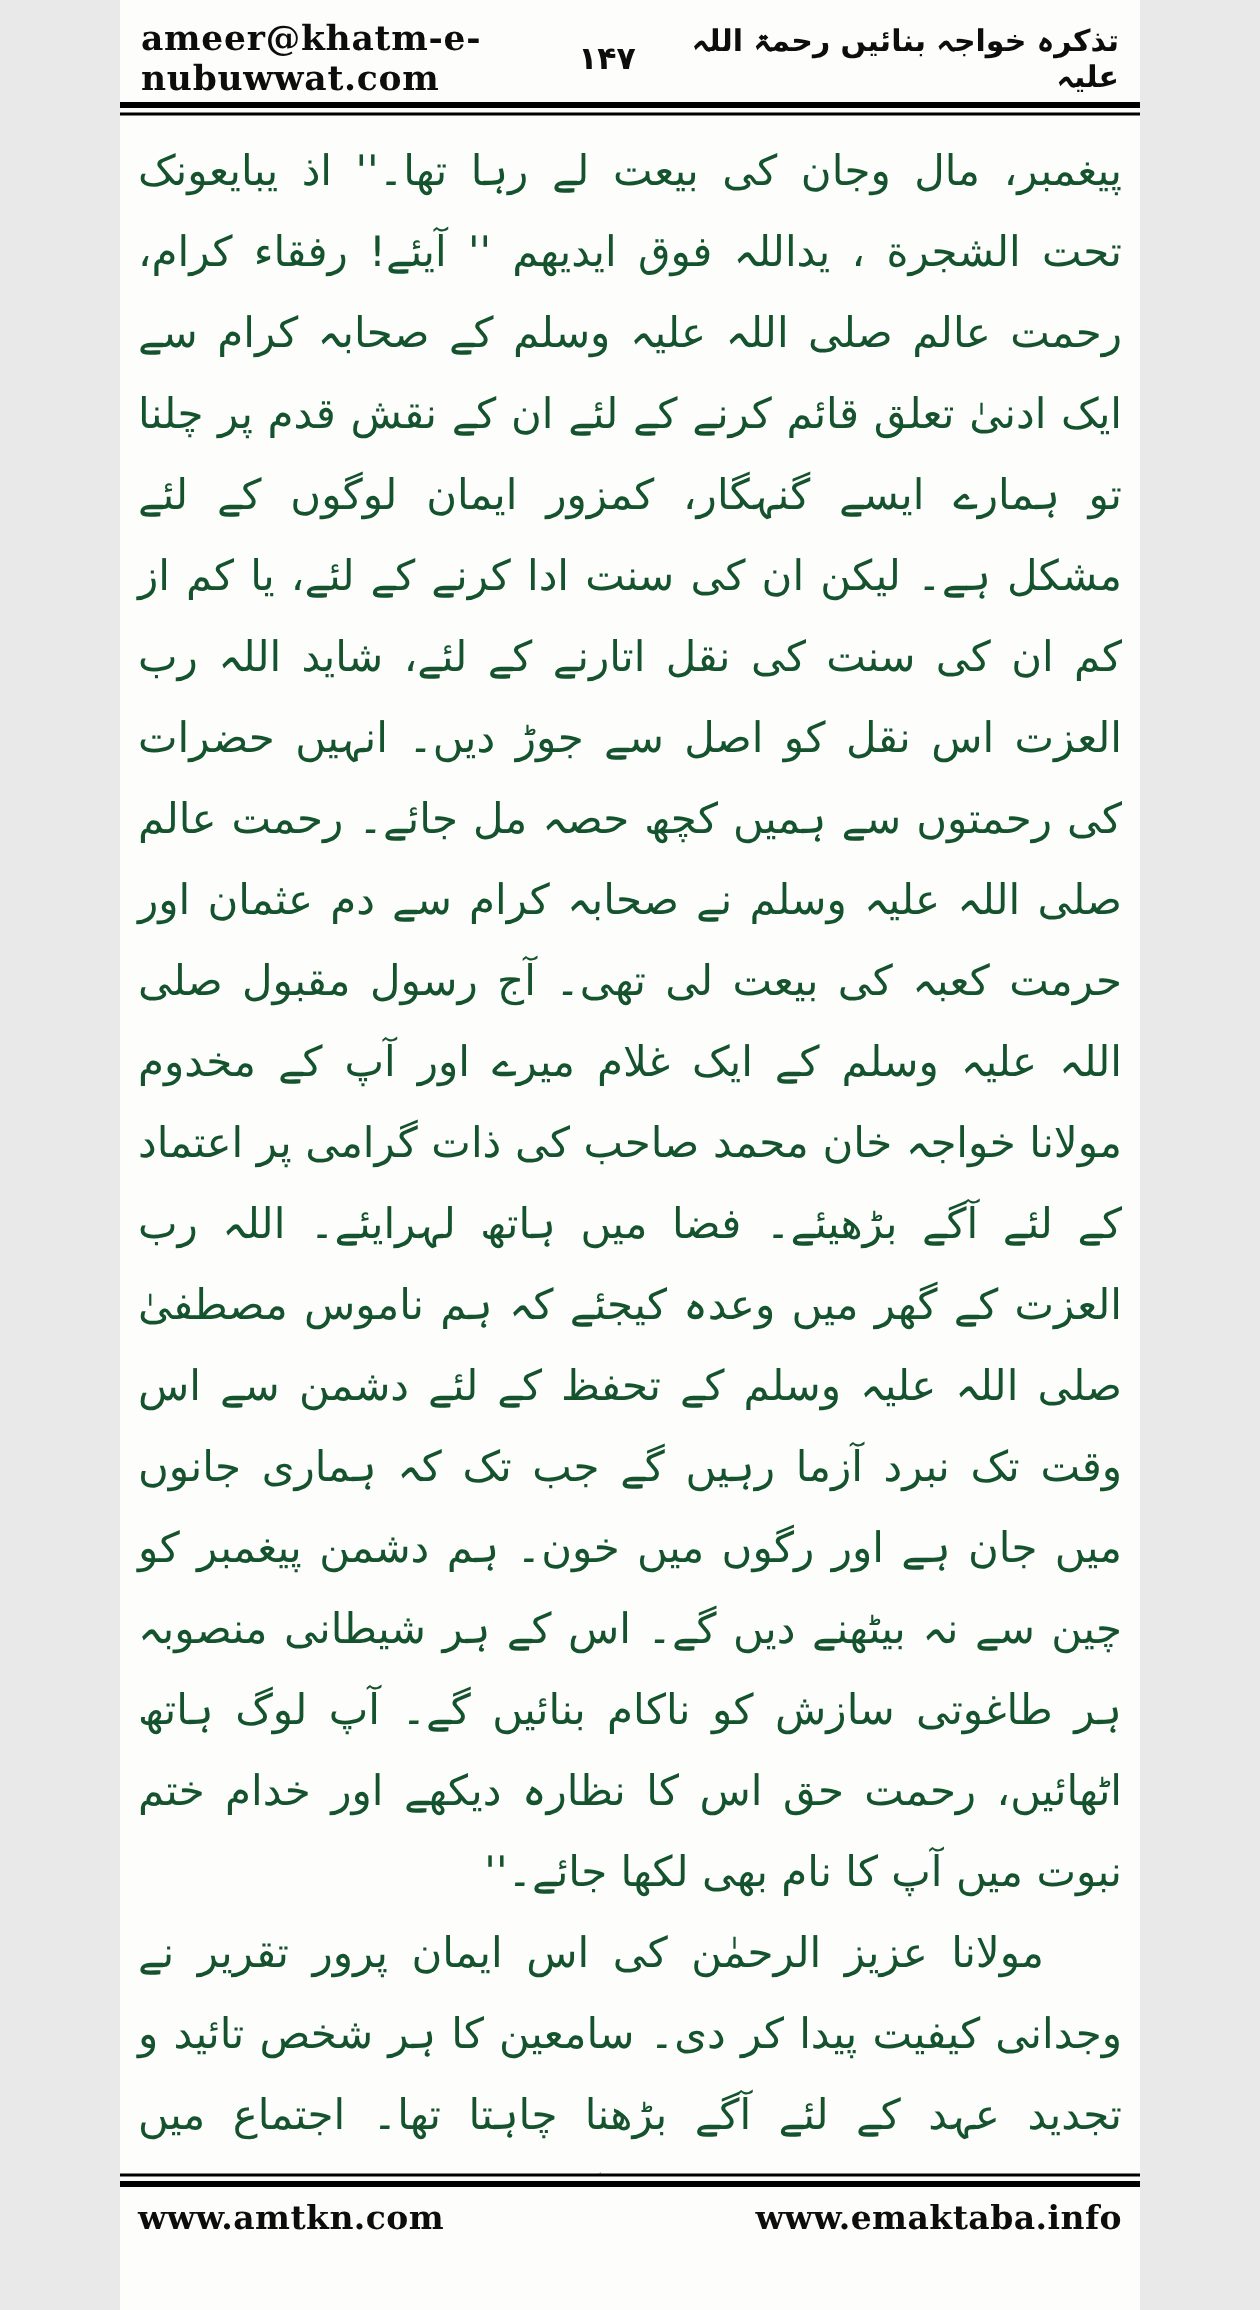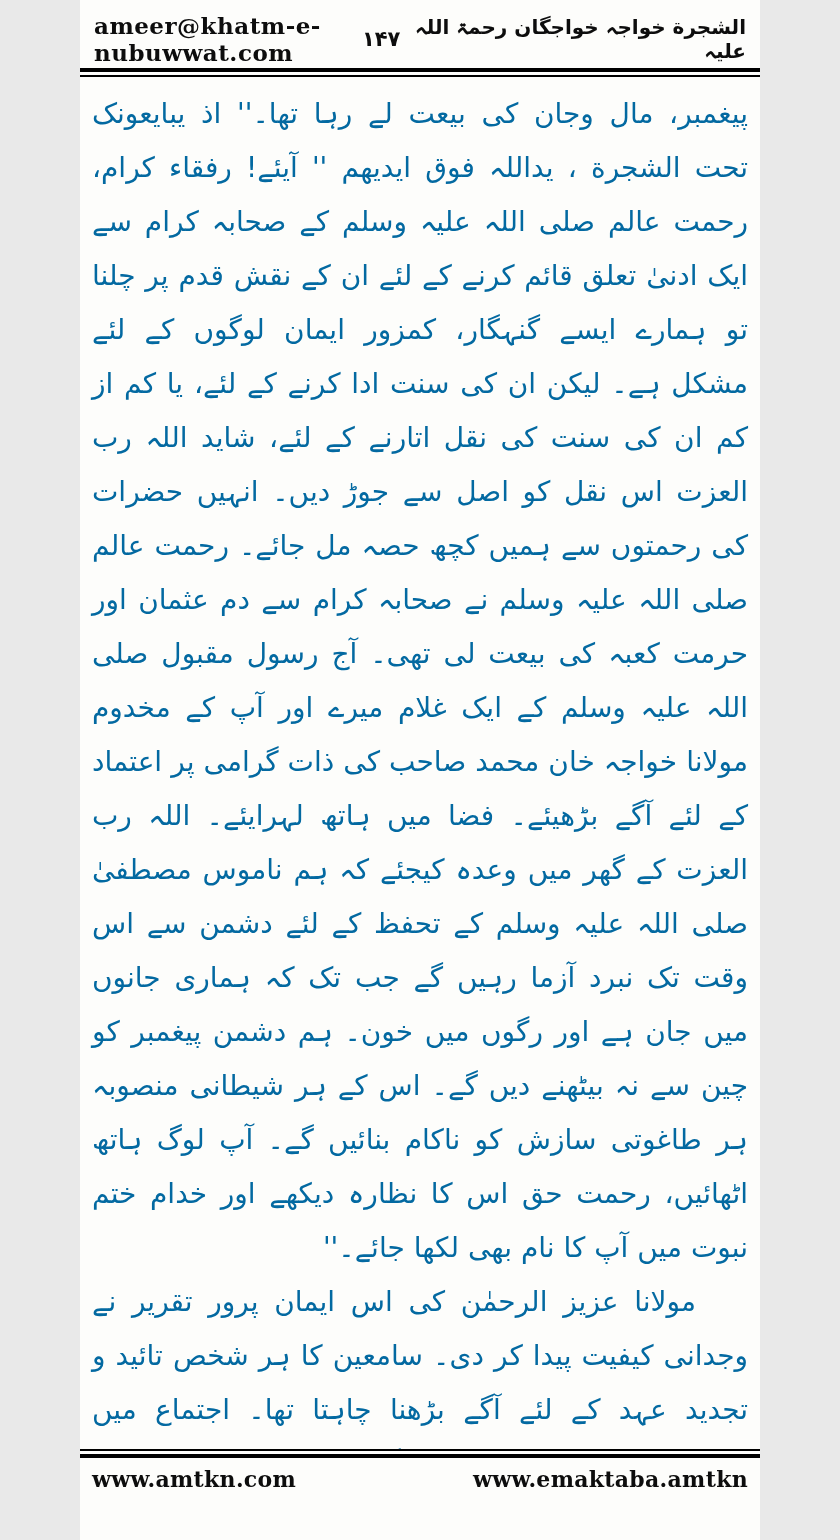--- a/index.html
+++ b/index.html
@@ -48,21 +48,21 @@
   .rule-group.bottom .rule.thick { margin-top: 3px; }
   
   .body-text {
     direction: rtl;
     text-align: justify;
     padding: 10px 12px 0 12px;
     height: 1372px;
     overflow: hidden;
     font-size: 28px;
     line-height: 54px;
-    color: #0369a1;
+    color: #14532d;
   }
   .para {
     margin: 0;
     text-indent: 52px;
   }
   .para.no-indent { text-indent: 0; }
   
   .page-footer {
     display: flex;
     align-items: center;
@@ -78,37 +78,37 @@
   }
 </style>
 </head>
 <body>
 
 <div class="page">
 
   <header class="page-header">
     <span class="email">ameer@khatm-e-nubuwwat.com</span>
     <span class="page-number">۱۴۷</span>
-    <span class="book-title">الشجرة خواجہ خواجگان رحمۃ اللہ علیہ</span>
+    <span class="book-title">تذکرہ خواجہ بنائیں رحمۃ اللہ علیہ</span>
   </header>
 
   <div class="rule-group top">
     <div class="rule thick"></div>
     <div class="rule thin"></div>
   </div>
 
   <main class="body-text">
     <p class="para no-indent">پیغمبر، مال وجان کی بیعت لے رہا تھا۔'' اذ یبایعونک تحت الشجرة ، یداللہ فوق ایدیھم '' آیئے! رفقاء کرام، رحمت عالم صلی اللہ علیہ وسلم کے صحابہ کرام سے ایک ادنیٰ تعلق قائم کرنے کے لئے ان کے نقش قدم پر چلنا تو ہمارے ایسے گنہگار، کمزور ایمان لوگوں کے لئے مشکل ہے۔ لیکن ان کی سنت ادا کرنے کے لئے، یا کم از کم ان کی سنت کی نقل اتارنے کے لئے، شاید اللہ رب العزت اس نقل کو اصل سے جوڑ دیں۔ انہیں حضرات کی رحمتوں سے ہمیں کچھ حصہ مل جائے۔ رحمت عالم صلی اللہ علیہ وسلم نے صحابہ کرام سے دم عثمان اور حرمت کعبہ کی بیعت لی تھی۔ آج رسول مقبول صلی اللہ علیہ وسلم کے ایک غلام میرے اور آپ کے مخدوم مولانا خواجہ خان محمد صاحب کی ذات گرامی پر اعتماد کے لئے آگے بڑھیئے۔ فضا میں ہاتھ لہرایئے۔ اللہ رب العزت کے گھر میں وعدہ کیجئے کہ ہم ناموس مصطفیٰ صلی اللہ علیہ وسلم کے تحفظ کے لئے دشمن سے اس وقت تک نبرد آزما رہیں گے جب تک کہ ہماری جانوں میں جان ہے اور رگوں میں خون۔ ہم دشمن پیغمبر کو چین سے نہ بیٹھنے دیں گے۔ اس کے ہر شیطانی منصوبہ ہر طاغوتی سازش کو ناکام بنائیں گے۔ آپ لوگ ہاتھ اٹھائیں، رحمت حق اس کا نظارہ دیکھے اور خدام ختم نبوت میں آپ کا نام بھی لکھا جائے۔''</p>
     <p class="para">مولانا عزیز الرحمٰن کی اس ایمان پرور تقریر نے وجدانی کیفیت پیدا کر دی۔ سامعین کا ہر شخص تائید و تجدید عہد کے لئے آگے بڑھنا چاہتا تھا۔ اجتماع میں سمندر کا مد و جزر پیدا ہو گیا۔ جذبات کے سمندر کے اس ارتعاش میں آپ نے ضابطہ کے مطابق عالمی مجلس تحفظ ختم نبوت کے دستور کی دفعہ نمبر۵، شق نمبر۱ کو پڑھا اور پھر اس کی روشنی میں آئندہ تین سال کے لئے عالمی مجلس تحفظ ختم نبوت کے امیر مرکزیہ کے انتخاب کے لئے حضرت مولانا خواجہ خان محمد صاحب کا نام گرامی اور دستور کی دفعہ نمبر۵، شق نمبر۱ کے تحت نائب امیر کے لئے حضرت مولانا محمد یوسف لدھیانوی کا اسم گرامی تجویز کیا۔ پورے ہاؤس نے بالاتفاق تائید کے لئے ہاتھ بلند کئے۔ ایک بھی شخص نے اس کے خلاف ایک لفظ تک نہ کہا۔ اس بھرپور تائید اور توثیق تجدید عہد نے ایک بار پھر عالمی مجلس تحفظ ختم نبوت کی ''بالاتفاق'' کی سابقہ روایت کو زندہ کر دیا گیا۔ فالحمدللہ علیٰ ذالک!</p>
 
   </main>
 
   <div class="rule-group bottom">
     <div class="rule thin"></div>
     <div class="rule thick"></div>
   </div>
 
   <footer class="page-footer">
     <span class="footer-link">www.amtkn.com</span>
-    <span class="footer-link">www.emaktaba.amtkn</span>
+    <span class="footer-link">www.emaktaba.info</span>
   </footer>
 
 </div>
 
 </body></html>

